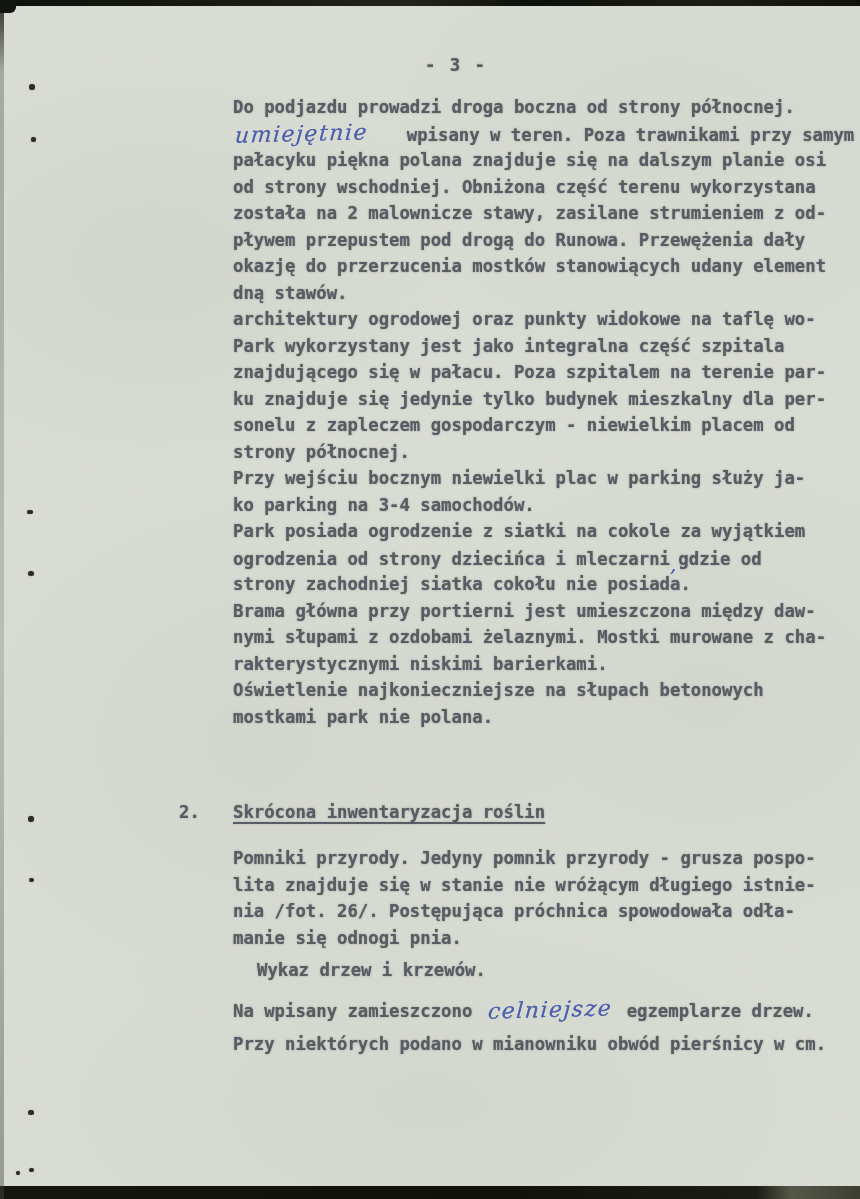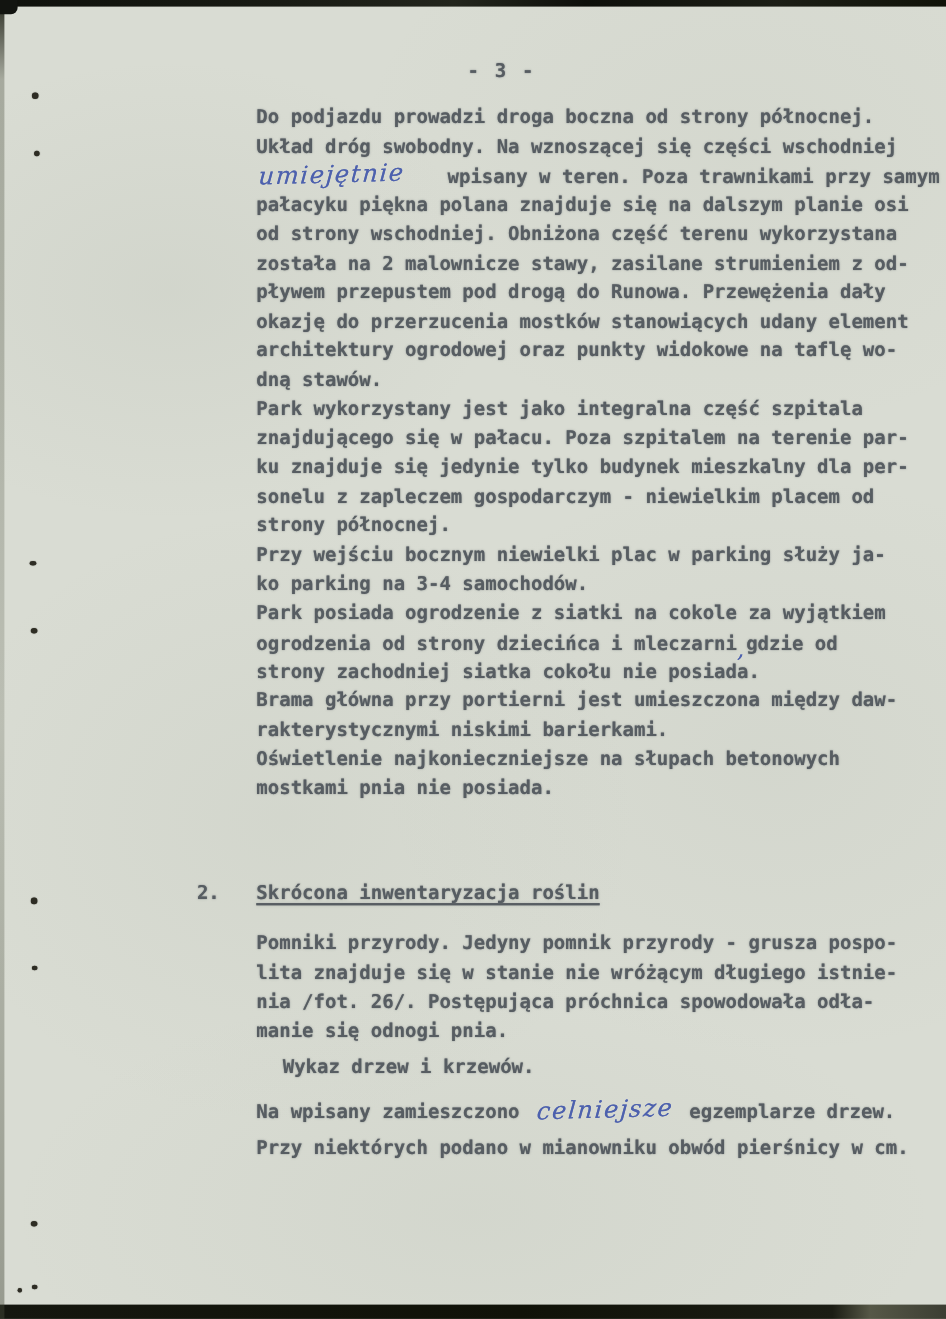--- a/index.html
+++ b/index.html
@@ -90,43 +90,43 @@
   <i class="speck" style="left:29px;top:878px;width:5px;height:4px;"></i>
   <i class="speck" style="left:28px;top:1110px;width:6px;height:5px;"></i>
   <i class="speck" style="left:29px;top:1168px;width:5px;height:4px;"></i>
   <i class="speck" style="left:16px;top:1171px;width:4px;height:4px;"></i>
 
   <div class="pageno">- 3 -</div>
 
   <div class="block para1">
 
   <div class="line"><span class="typed">Do podjazdu prowadzi droga boczna od strony północnej.</span></div>
-      <div class="line"><span class="typed">Układ dróg swobodny. Na wznoszącej się części wschodniej</span></div>
       <div class="line"><span class="typed"></span><span class="hand">umiejętnie</span><span class="typed">  wpisany w teren. Poza trawnikami przy samym</span></div>
       <div class="line"><span class="typed">pałacyku piękna polana znajduje się na dalszym planie osi</span></div>
       <div class="line"><span class="typed">od strony wschodniej. Obniżona część terenu wykorzystana</span></div>
       <div class="line"><span class="typed">została na 2 malownicze stawy, zasilane strumieniem z od-</span></div>
       <div class="line"><span class="typed">pływem przepustem pod drogą do Runowa. Przewężenia dały</span></div>
       <div class="line"><span class="typed">okazję do przerzucenia mostków stanowiących udany element</span></div>
+      <div class="line"><span class="typed">dną stawów.</span></div>
       <div class="line"><span class="typed">architektury ogrodowej oraz punkty widokowe na taflę wo-</span></div>
-      <div class="line"><span class="typed">dną stawów.</span></div>
       <div class="line"><span class="typed">Park wykorzystany jest jako integralna część szpitala</span></div>
       <div class="line"><span class="typed">znajdującego się w pałacu. Poza szpitalem na terenie par-</span></div>
       <div class="line"><span class="typed">ku znajduje się jedynie tylko budynek mieszkalny dla per-</span></div>
       <div class="line"><span class="typed">sonelu z zapleczem gospodarczym - niewielkim placem od</span></div>
       <div class="line"><span class="typed">strony północnej.</span></div>
       <div class="line"><span class="typed">Przy wejściu bocznym niewielki plac w parking służy ja-</span></div>
       <div class="line"><span class="typed">ko parking na 3-4 samochodów.</span></div>
       <div class="line"><span class="typed">Park posiada ogrodzenie z siatki na cokole za wyjątkiem</span></div>
       <div class="line"><span class="typed">ogrodzenia od strony dziecińca i mleczarni</span><span class="hand-mark">,</span><span class="typed">gdzie od</span></div>
       <div class="line"><span class="typed">strony zachodniej siatka cokołu nie posiada.</span></div>
       <div class="line"><span class="typed">Brama główna przy portierni jest umieszczona między daw-</span></div>
+      <div class="line"><span class="typed">nymi słupami z ozdobami żelaznymi. Mostki murowane z cha-</span></div>
       <div class="line"><span class="typed">rakterystycznymi niskimi barierkami.</span></div>
       <div class="line"><span class="typed">Oświetlenie najkonieczniejsze na słupach betonowych</span></div>
-      <div class="line"><span class="typed">mostkami pnia nie posiada.</span></div>
+      <div class="line"><span class="typed">mostkami park nie polana.</span></div>
     </div>
 
   <div class="sec">
     <span class="secnum">2.</span>
     <span class="sechead">Skrócona inwentaryzacja roślin</span>
   </div>
 
   <div class="block para2">
 
   <div class="line"><span class="typed">Pomniki przyrody. Jedyny pomnik przyrody - grusza pospo-</span></div>

